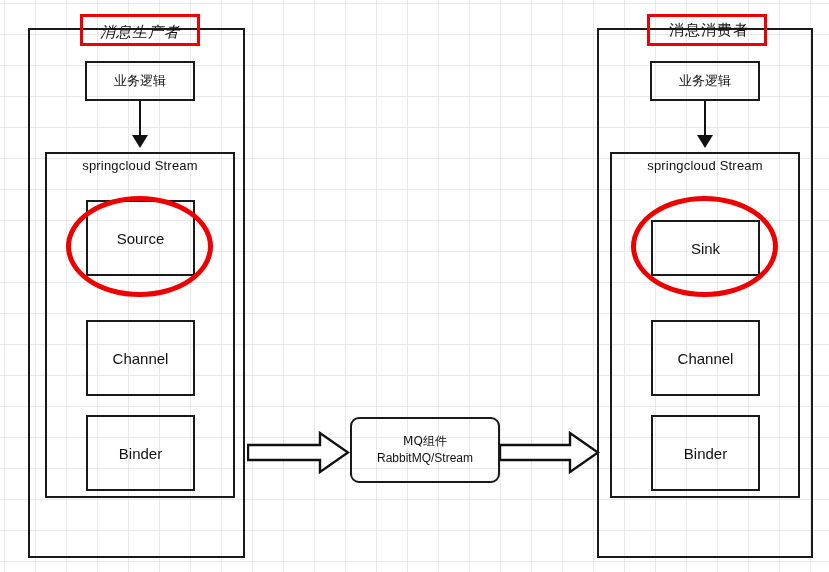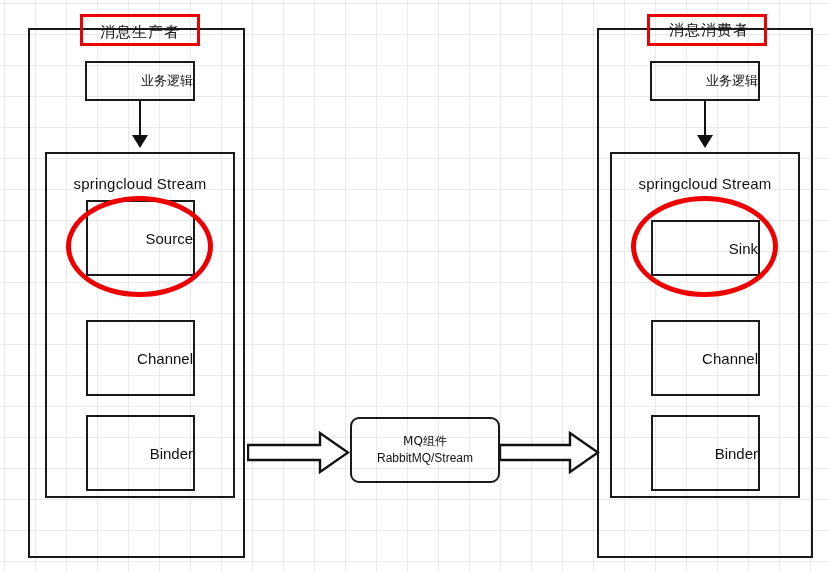--- a/index.html
+++ b/index.html
@@ -56,29 +56,28 @@
     position: absolute;
     box-sizing: border-box;
     border: 3px solid #ee0000;
     background: transparent;
     pointer-events: none;
   }
   .stream-box {
     border-width: 2px;
     align-items: flex-start;
     justify-content: center;
-    padding-top: 21px;
-    font-size: 15px;
+    padding-top: 4px;
+    font-size: 13px;
     letter-spacing: 0.2px;
     text-align: center;
   }
   .inner-box {
     font-size: 15px;
     border-width: 2px;
-    justify-content: flex-end;
   }
   .mq-box {
     border-radius: 9px;
     font-size: 12px;
     line-height: 1.45;
     flex-direction: column;
   }
   .ellipse {
     position: absolute;
     box-sizing: border-box;
@@ -106,21 +105,21 @@
     font-family: "DejaVu Sans", "Liberation Sans", sans-serif;
   }
 </style>
 </head>
 <body>
 
 <div id="canvas">
 
   <div class="box outer-panel" style="left:28px; top:28px; width:217px; height:530px;"></div>
 
-  <div class="panel-title cjk" style="left:80px; top:14px; width:120px; height:36px;">消息生产者</div>
+  <div class="panel-title cjk" style="left:80px; top:14px; width:120px; height:36px;font-style:italic;">消息生产者</div>
 
   <div class="red-outline" style="left:80px; top:14px; width:120px; height:32px;"></div>
 
   <div class="box inner-box" style="left:85px; top:61px; width:110px; height:40px;">
     <span class="cjk" style="font-size:13px;">业务逻辑</span>
   </div>
 
   <div class="arrow-line" style="left:139px; top:101px; width:2px; height:36px;"></div>
   <div class="arrow-head-down" style="left:132px; top:135px;"></div>
 

